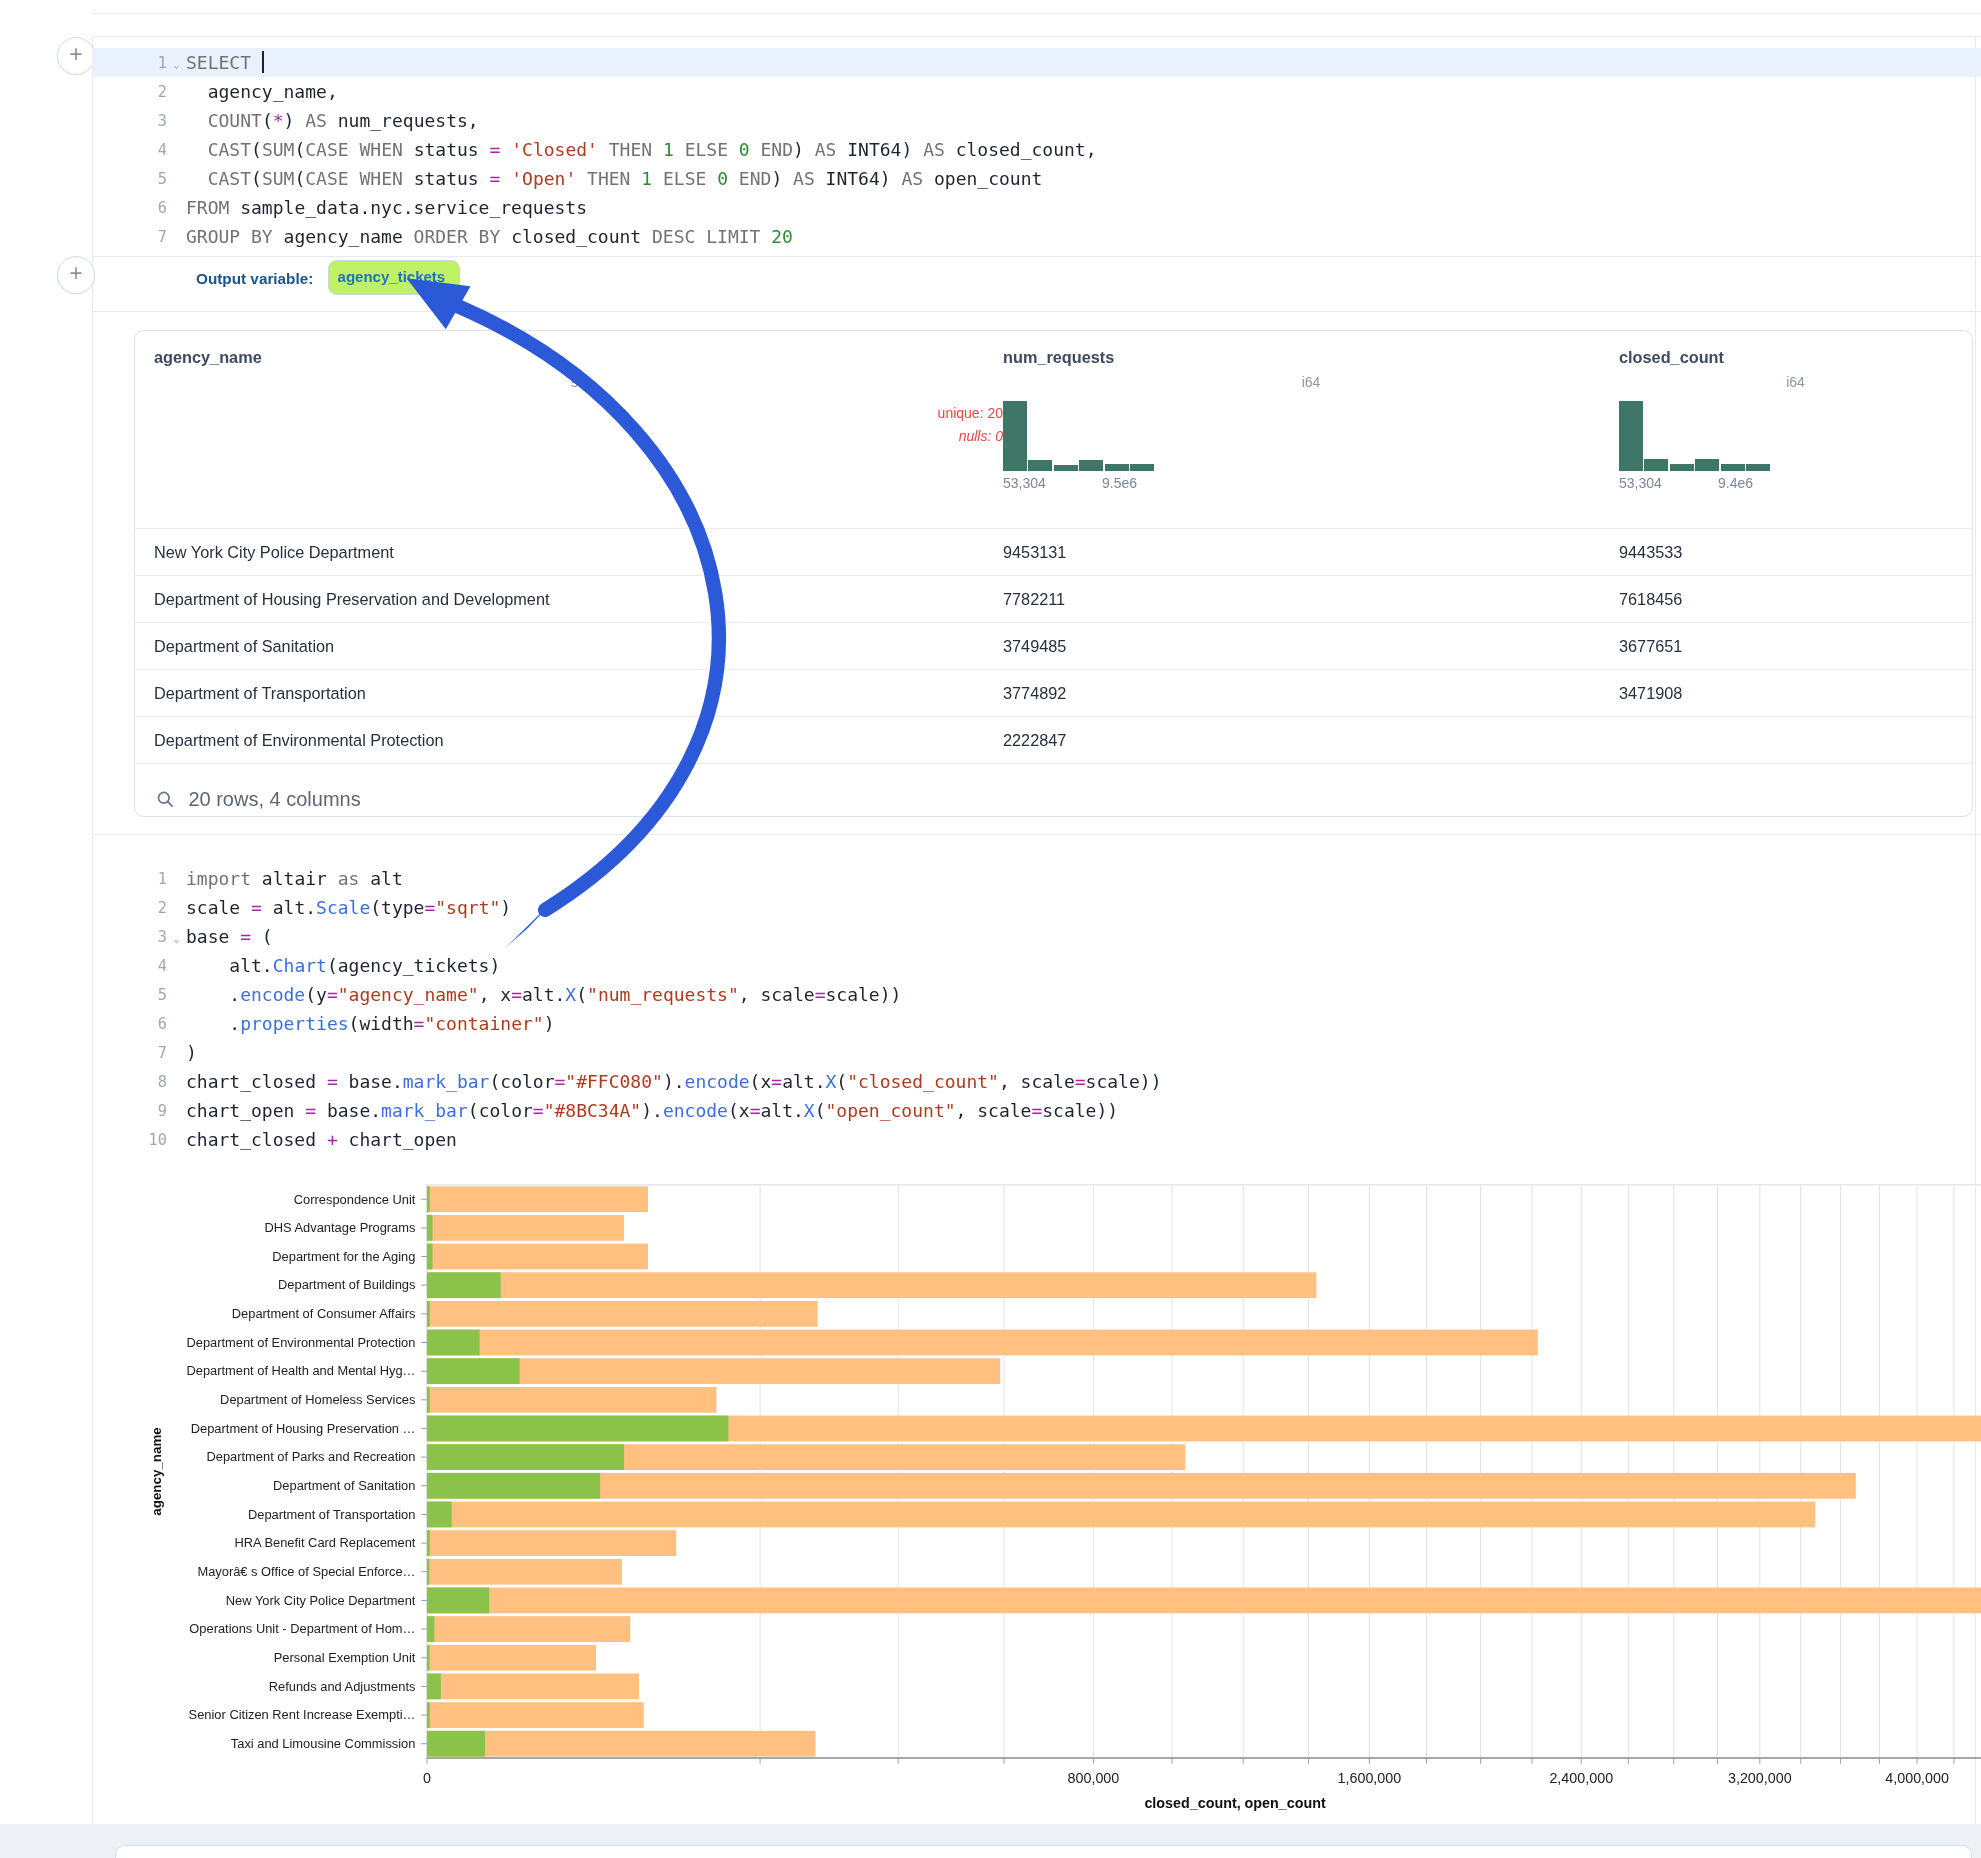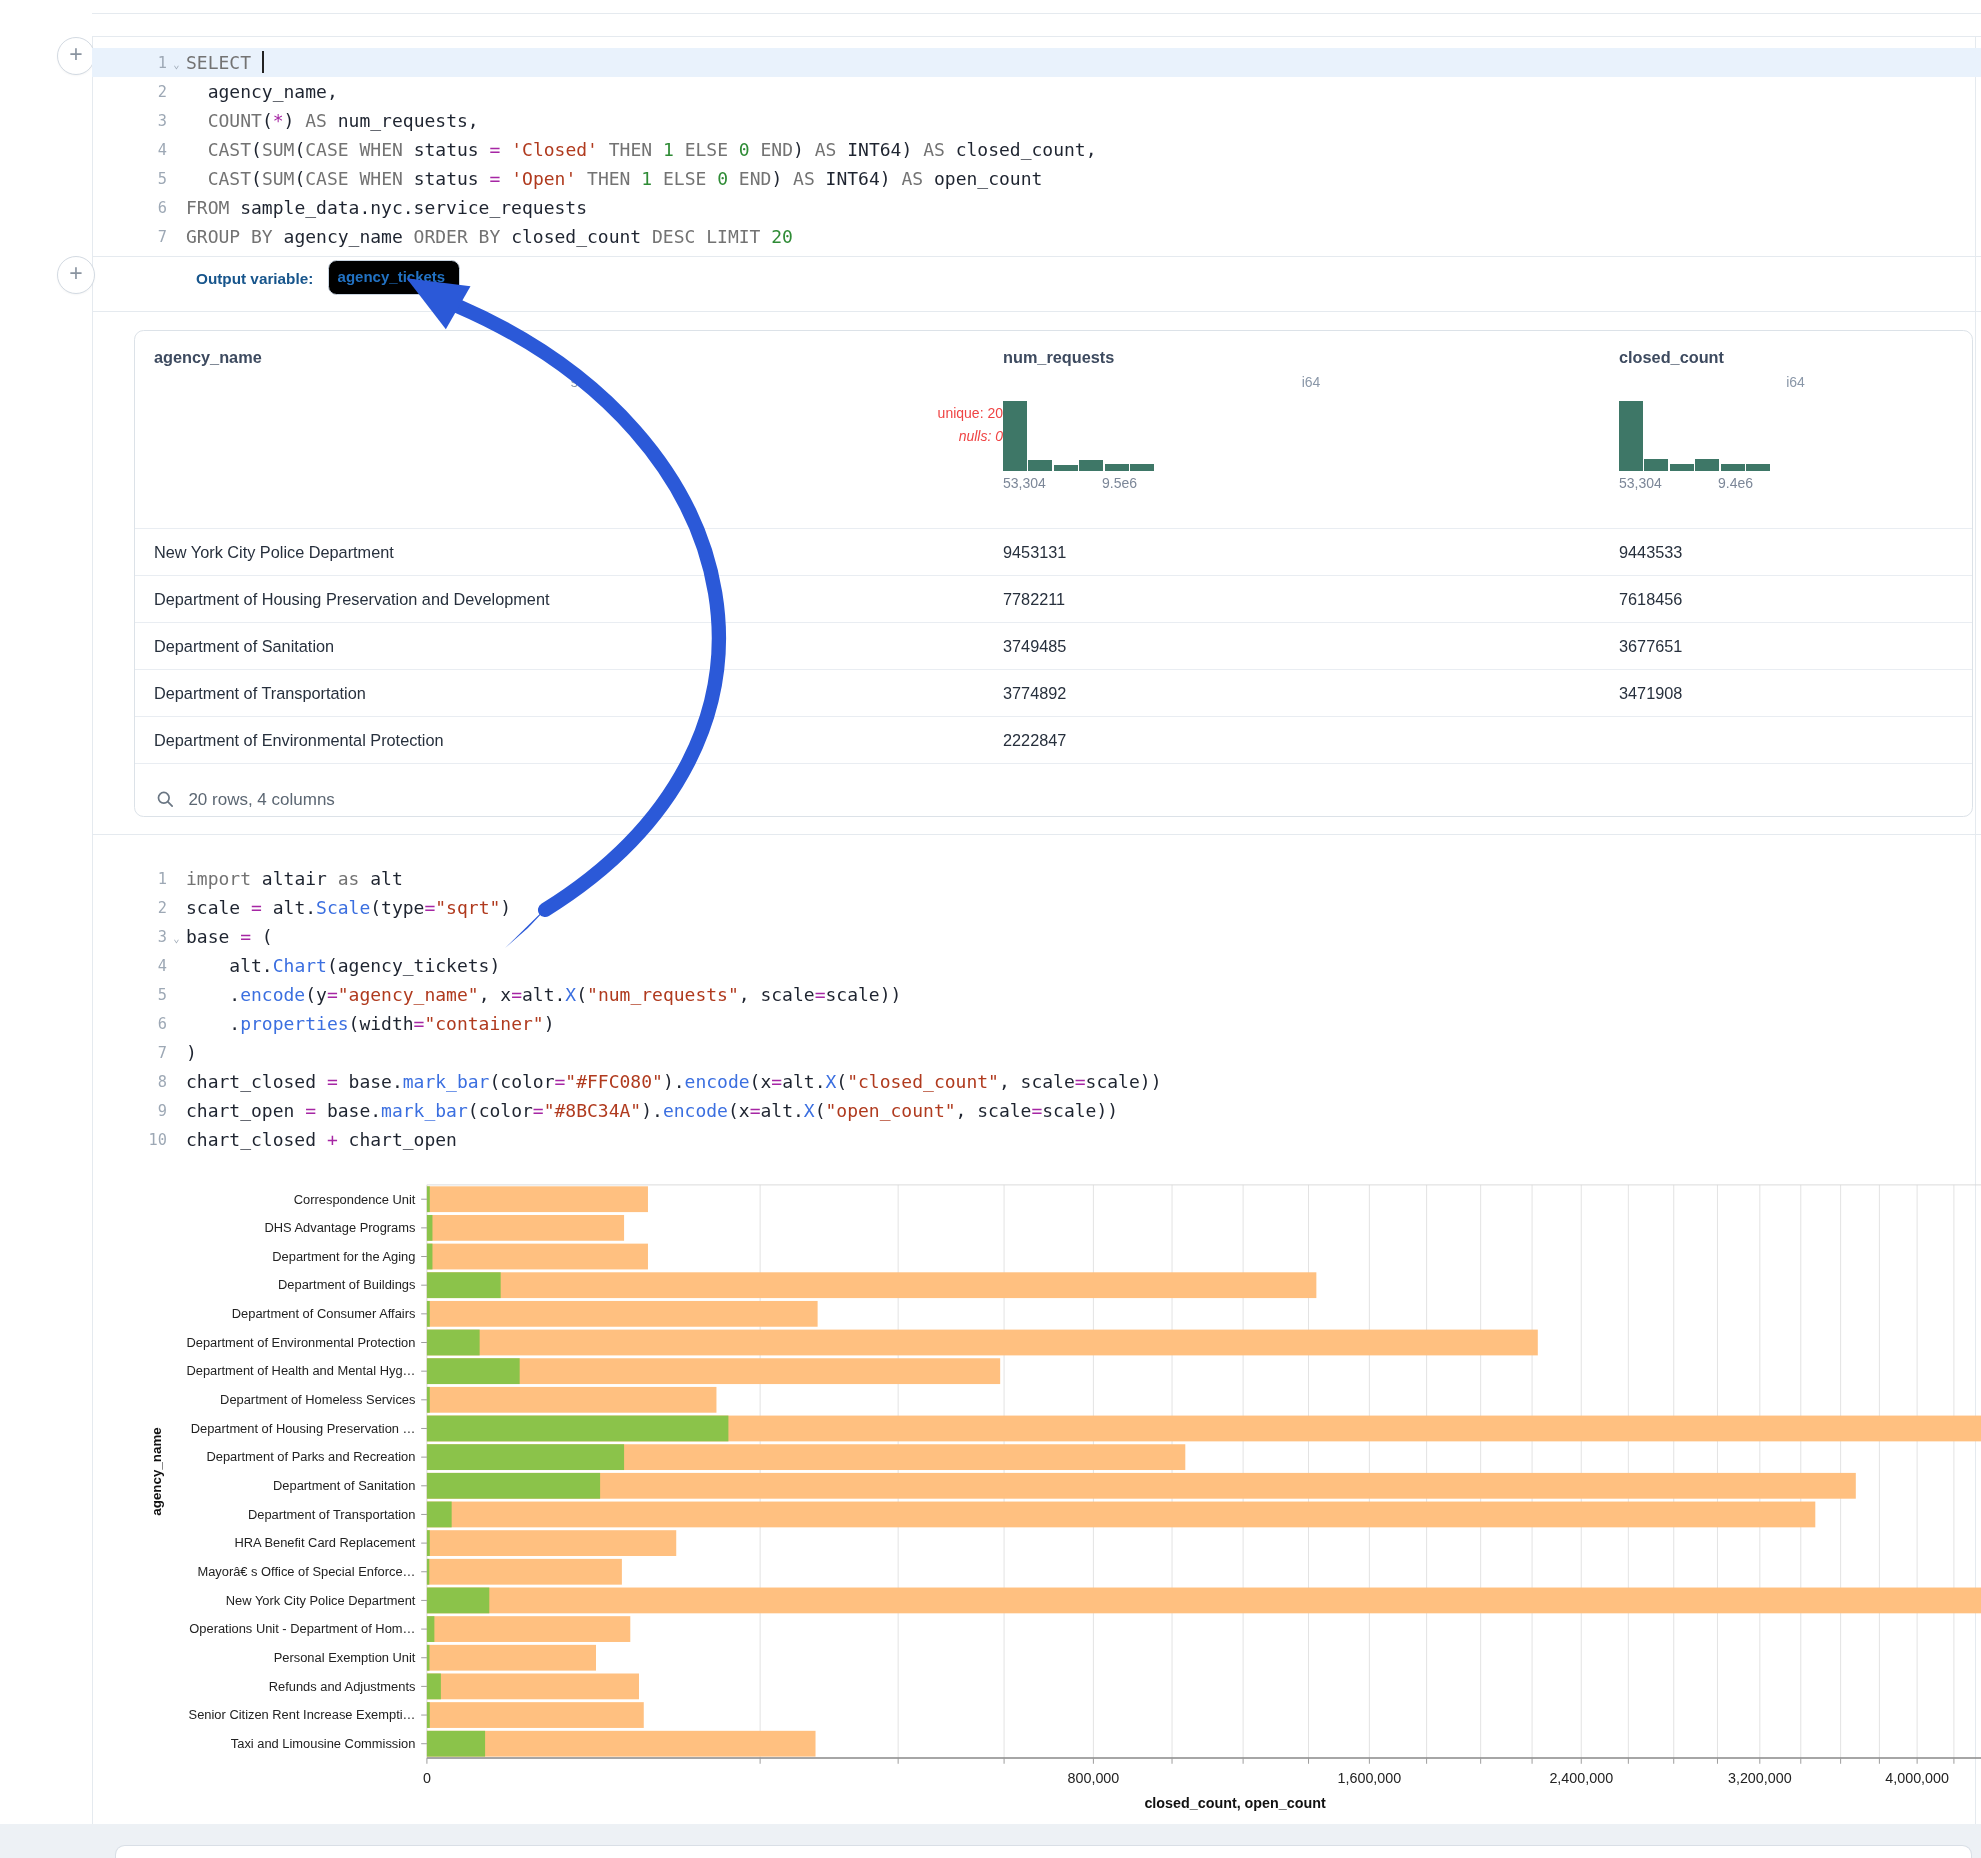--- a/index.html
+++ b/index.html
@@ -20,37 +20,37 @@
   .code-text{white-space:pre;font-size:18px;color:#1E2430;}
   .tok-kw{color:#737373;}
   .tok-str{color:#B03A1E;}
   .tok-num{color:#2E8B35;}
   .tok-fn{color:#3B6FE0;}
   .tok-op{color:#A626A4;}
   .tok-pl{color:#1E2430;}
   .cursor{display:inline-block;width:1.9px;height:22px;background:#222;vertical-align:-3.8px;}
   
   .outvar-label{position:absolute;font-size:15.3px;font-weight:bold;color:#17558C;}
-  .outvar-pill{position:absolute;background:#000000;border:1.4px solid #C9D4E0;border-radius:8.6px;
+  .outvar-pill{position:absolute;background:#bef264;border:1.4px solid #C9D4E0;border-radius:8.6px;
     color:#2272C3;font-size:15px;font-weight:bold;line-height:32.5px;padding:0 8.6px;
     overflow:hidden;white-space:nowrap;}
   
   .table-card{position:absolute;left:134px;top:330px;width:1837px;height:485px;background:#fff;
     border:1px solid #DCE2E8;border-radius:9.6px;}
   .tbl-grid{display:grid;grid-template-columns:849px 616px 1fr;padding-left:19px;}
   .th-name{font-size:16.3px;font-weight:bold;color:#3D4A5F;}
   .th-dtype{font-size:14px;color:#8A97A8;margin-top:6.7px;text-align:center;}
   .th-stat{font-size:14px;color:#ef4444;text-align:right;}
   .hist{position:relative;width:151px;height:70px;margin-top:11.5px;display:flex;align-items:flex-end;gap:1.9px;}
   .hist .hbar{flex:1;background:#3E7767;}
   .hist-labels{width:151px;display:flex;justify-content:space-between;font-size:14px;color:#7C8798;margin-top:3.8px;}
   .trow{border-top:1px solid #E9EDF2;height:46px;}
   .trow .cell{font-size:16.3px;color:#27303D;display:flex;align-items:center;}
   .tfooter{display:flex;align-items:center;height:71px;border-top:1px solid #E9EDF2;
-    color:#5C6773;font-size:17px;padding-left:21px;gap:13.4px;}
+    color:#5C6773;font-size:20px;padding-left:21px;gap:13.4px;}
   
   .abs{position:absolute;}
   svg text{font-family:"Liberation Sans","DejaVu Sans",sans-serif;}
   .bottom-strip{position:absolute;left:0;right:0;top:1824px;height:34px;background:#EDF1F5;}
   .next-cell{position:absolute;left:115px;right:9.6px;top:1845px;height:13.4px;background:#fff;
     border:1px solid #D9DFE6;border-bottom:none;border-radius:9.6px 9.6px 0 0;}
 </style>
 </head>
 <body>
 

